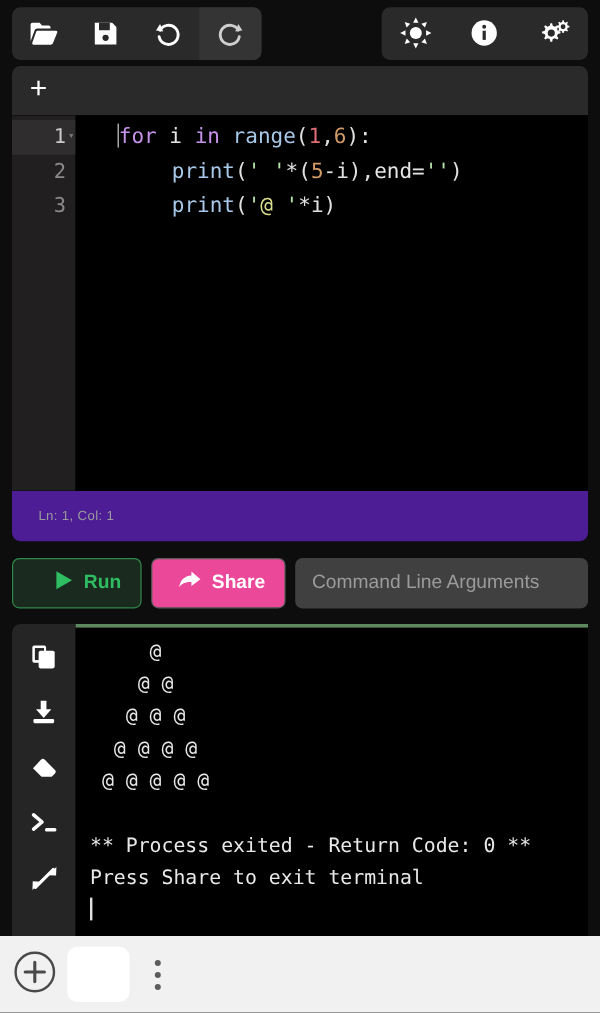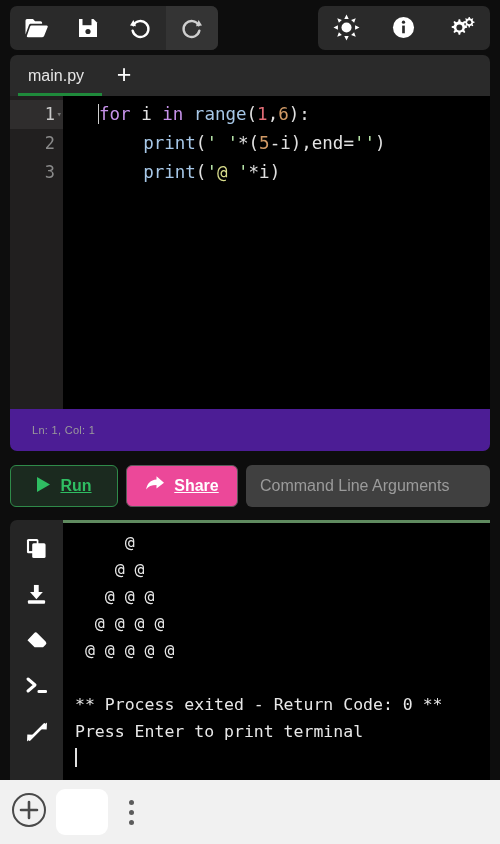--- a/index.html
+++ b/index.html
@@ -160,28 +160,27 @@
   
   .actionrow {
     flex: 0 0 54px;
     margin: 8px 10px 0 10px;
     display: flex;
     align-items: center;
     gap: 8px;
   }
   .btn {
     height: 42px;
-    display: flex; align-items: center; justify-content: center;
+    display: flex; align-items: center; justify-content: flex-end;
     gap: 9px;
     border-radius: 6px;
     font-size: 16px;
     font-weight: bold;
     cursor: pointer;
     padding: 0 16px;
-    text-decoration: underline;
   }
   .btn-run {
     width: 108px;
     background: #1b2a1f;
     border: 1.5px solid #2f8a49;
     color: #2fbd62;
   }
   .btn-share {
     width: 112px;
     background: #ec4899;
@@ -368,23 +367,20 @@
               <path d="M21.5 2l1.1.0.35 1.5 1.3.55 1.3-.8.75.75-.8 1.3.55 1.3 1.5.35v1.1l-1.5.35-.55 1.3.8 1.3-.75.75-1.3-.8-1.3.55-.35 1.5h-1.1l-.35-1.5-1.3-.55-1.3.8-.75-.75.8-1.3-.55-1.3-1.5-.35v-1.1l1.5-.35.55-1.3-.8-1.3.75-.75 1.3.8 1.3-.55z"></path>
               <circle cx="22.05" cy="7.55" r="2.1" fill="#2a2a2a"></circle>
             </g>
           </svg>
         </span>
       </div>
     </div>
   </div>
 
   <div class="tabbar">
-    <div class="file-tab active">
-      <span>main.py</span>
-    </div>
     <div class="tab-add">+</div>
   </div>
 
   <div class="editor-wrap">
     <div class="gutter">
       <div class="ln current">
         <span>1</span><span class="fold">▾</span>
       </div>
       <div class="ln">2</div>
       <div class="ln">3</div>
@@ -454,21 +450,21 @@
       <div class="side-btn">
         <span>
           <svg width="22" height="22" viewBox="0 0 22 22">
               <path fill="none" stroke="#fff" stroke-width="2.6" stroke-linecap="round" d="M3.5 18.5L18.5 3.5"></path>
               <path fill="#fff" d="M21 1.4l-.3 7.2-6.9-.3z"></path>
               <path fill="#fff" d="M1 20.6l.3-7.2 6.9.3z"></path>
             </svg>
         </span>
       </div>
     </div>
-    <div class="terminal" id="terminal-area"><div>     @</div><div>    @ @</div><div>   @ @ @</div><div>  @ @ @ @</div><div> @ @ @ @ @</div><div class="blank"></div><div>** Process exited - Return Code: 0 **</div><div>Press Enter to print terminal</div><div><span class="term-caret"></span></div></div>
+    <div class="terminal" id="terminal-area"><div>     @</div><div>    @ @</div><div>   @ @ @</div><div>  @ @ @ @</div><div> @ @ @ @ @</div><div class="blank"></div><div>** Process exited - Return Code: 0 **</div><div>Press Share to exit terminal</div><div><span class="term-caret"></span></div></div>
   </div>
 
   <div class="browserbar">
     <div class="newtab">
       <span>
         <svg width="36" height="36" viewBox="0 0 36 36">
             <circle cx="18" cy="18" r="16" fill="none" stroke="#4a4a4a" stroke-width="2"></circle>
             <path stroke="#4a4a4a" stroke-width="2.6" stroke-linecap="round" d="M18 10v16M10 18h16"></path>
           </svg>
       </span>

